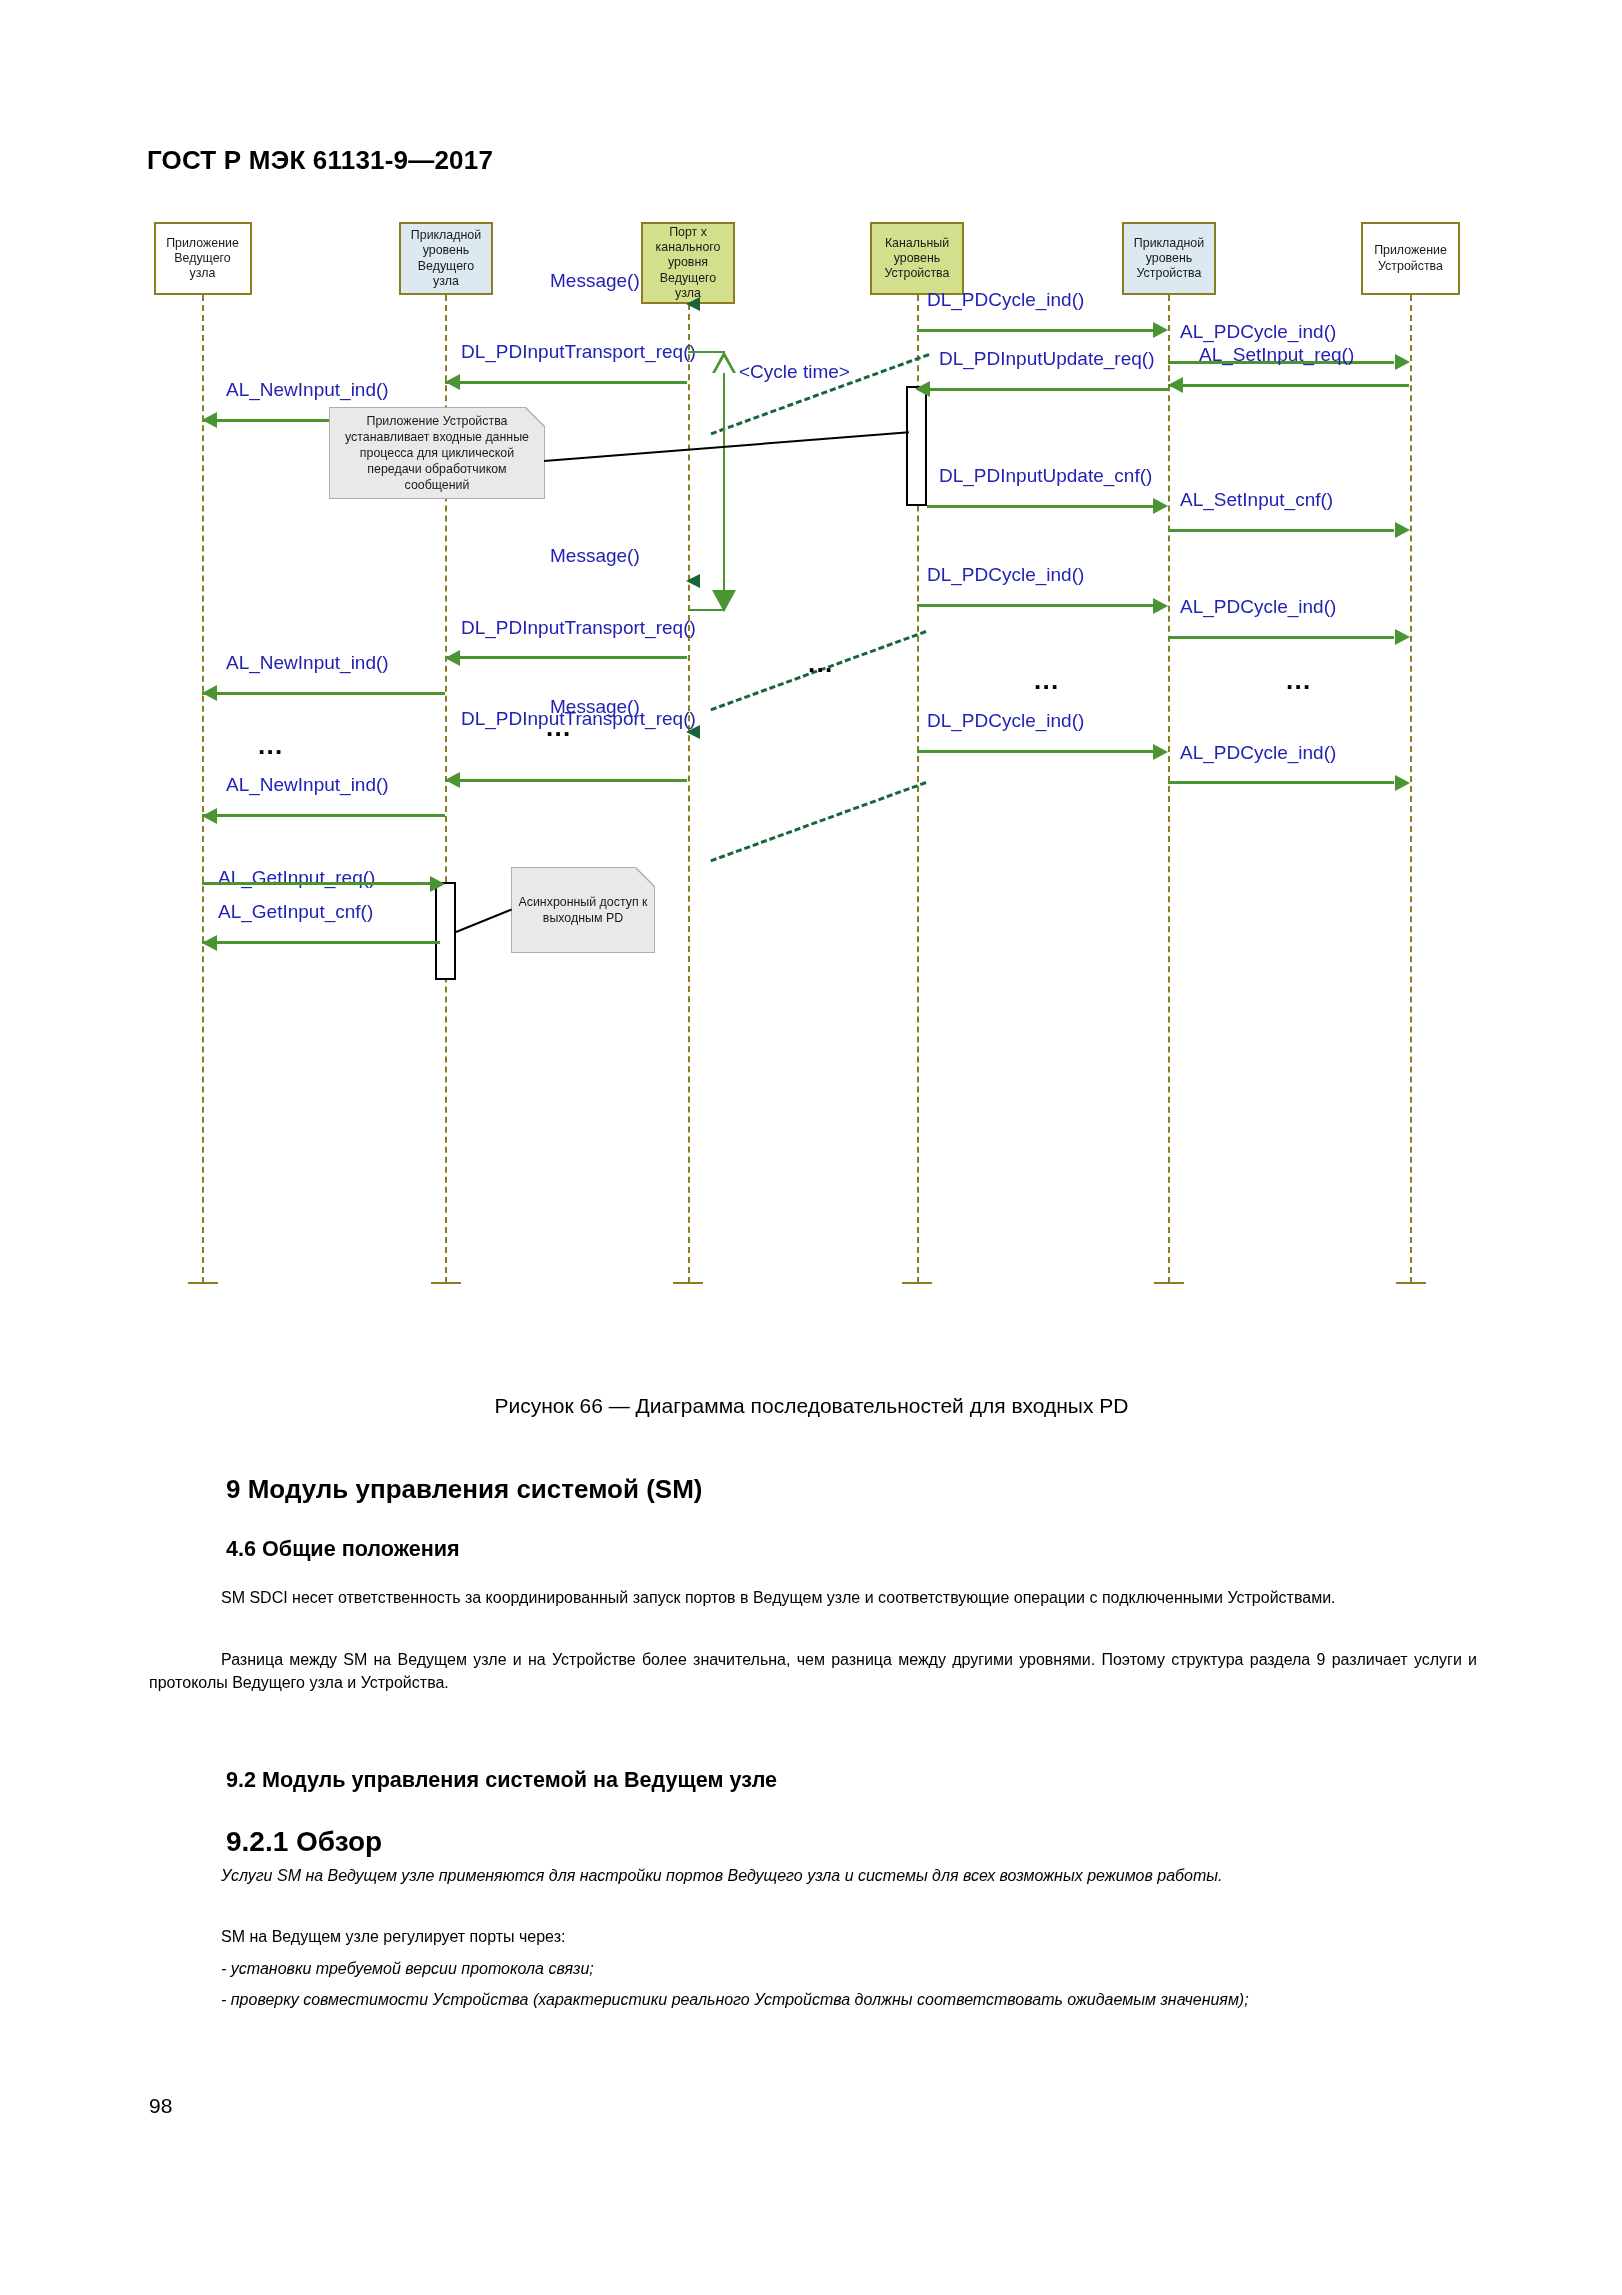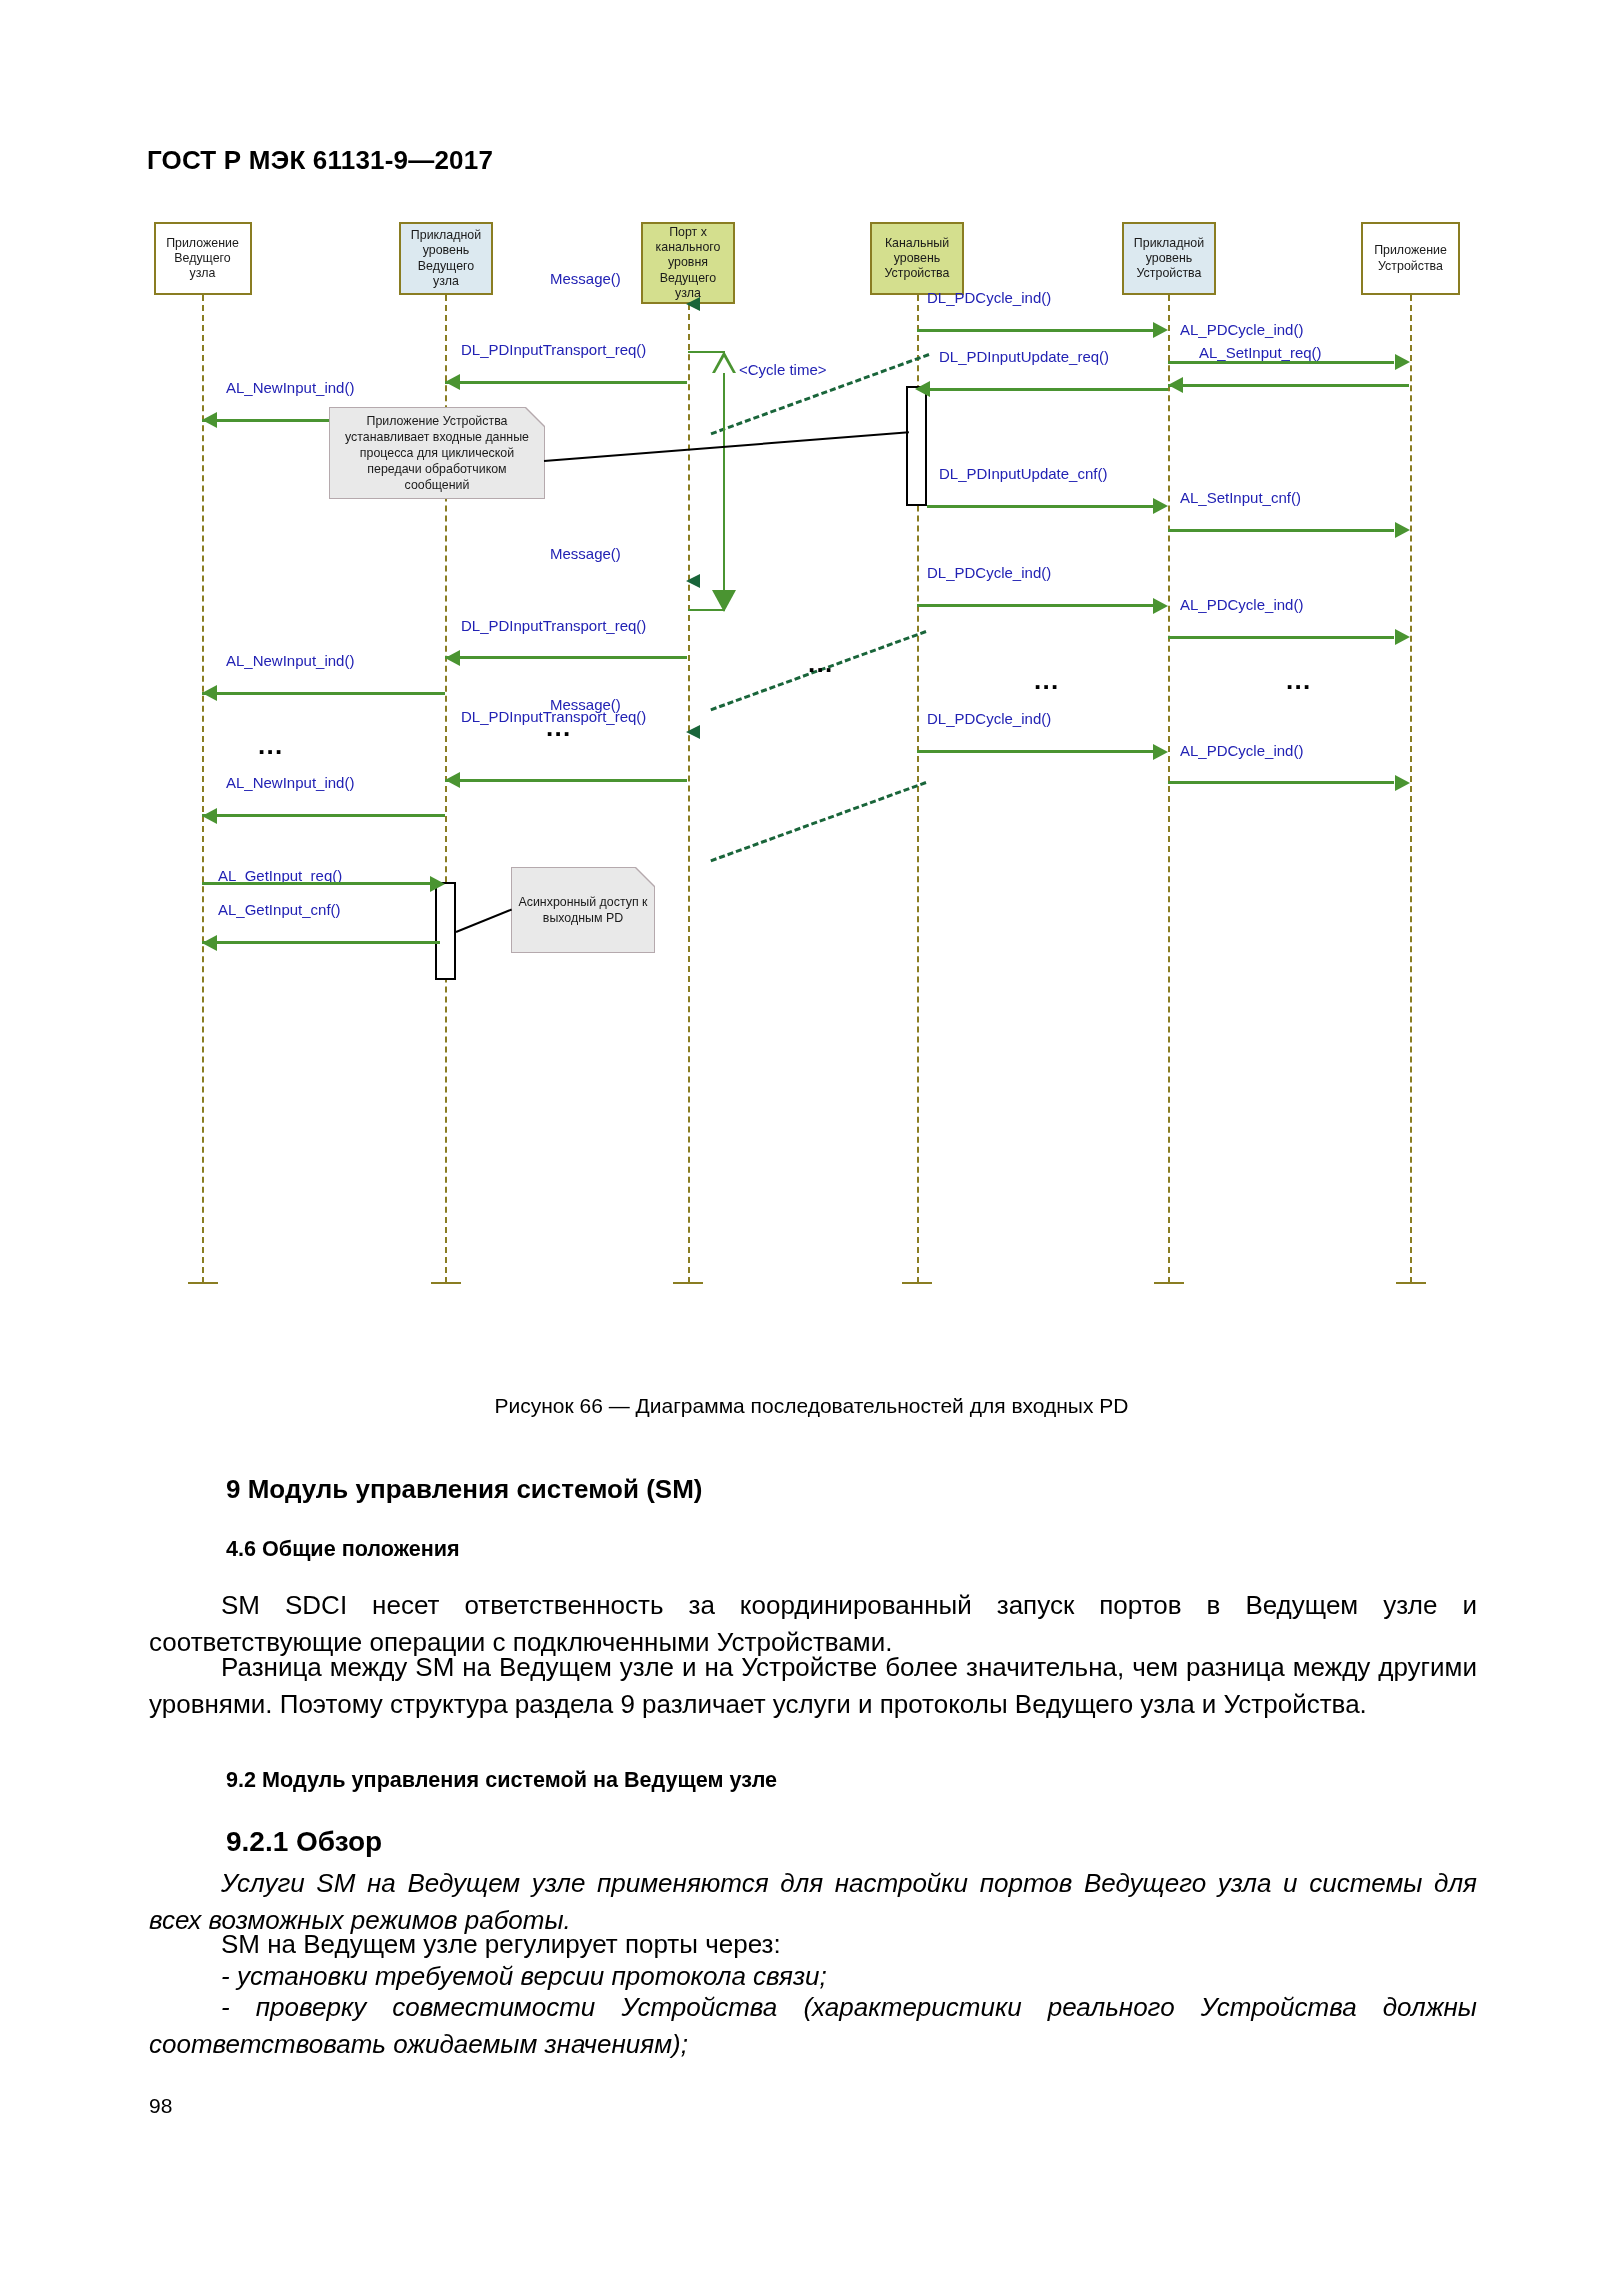--- a/index.html
+++ b/index.html
@@ -106,21 +106,21 @@
     border-right: 15.7px solid #4a9431;
   }
   .arrowhead.darkleft {
     border-top: 7.9px solid transparent;
     border-bottom: 7.9px solid transparent;
     border-right: 14.4px solid #19653a;
   }
 
   .msglabel {
     position: absolute;
-    font-size: 15px;
+    font-size: 19px;
     color: #2222b4;
     white-space: nowrap;
   }
   .msglabel.plain { text-decoration: none; }
 
   
   .cyc-line {
     position: absolute;
     width: 0;
     border-left: 2.6px solid #4a9431;
@@ -233,21 +233,21 @@
   .h3 {
     position: absolute;
     left: 226px;
     font-size: 28px;
     font-weight: bold;
   }
   .para {
     position: absolute;
     left: 149px;
     width: 1328px;
-    font-size: 26px;
+    font-size: 16px;
     line-height: 1.42;
     text-align: justify;
     text-indent: 72px;
   }
   .para.listitem { text-indent: 72px; font-style: italic; }
 
   .folio {
     position: absolute;
     left: 149px;
     top: 2094px;

